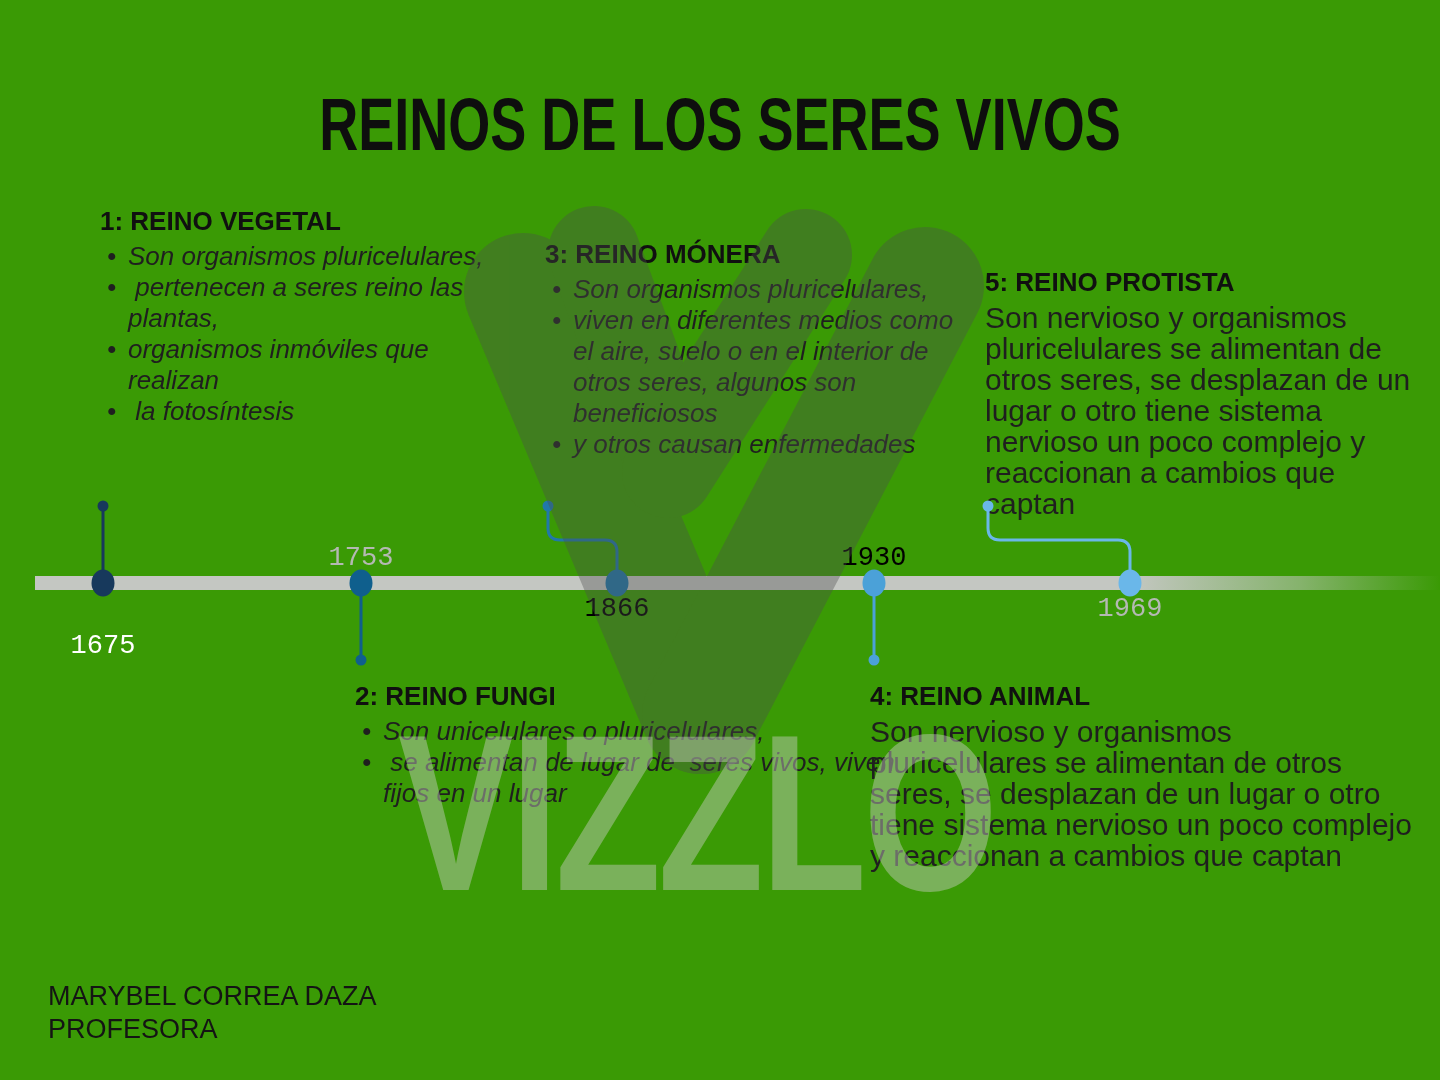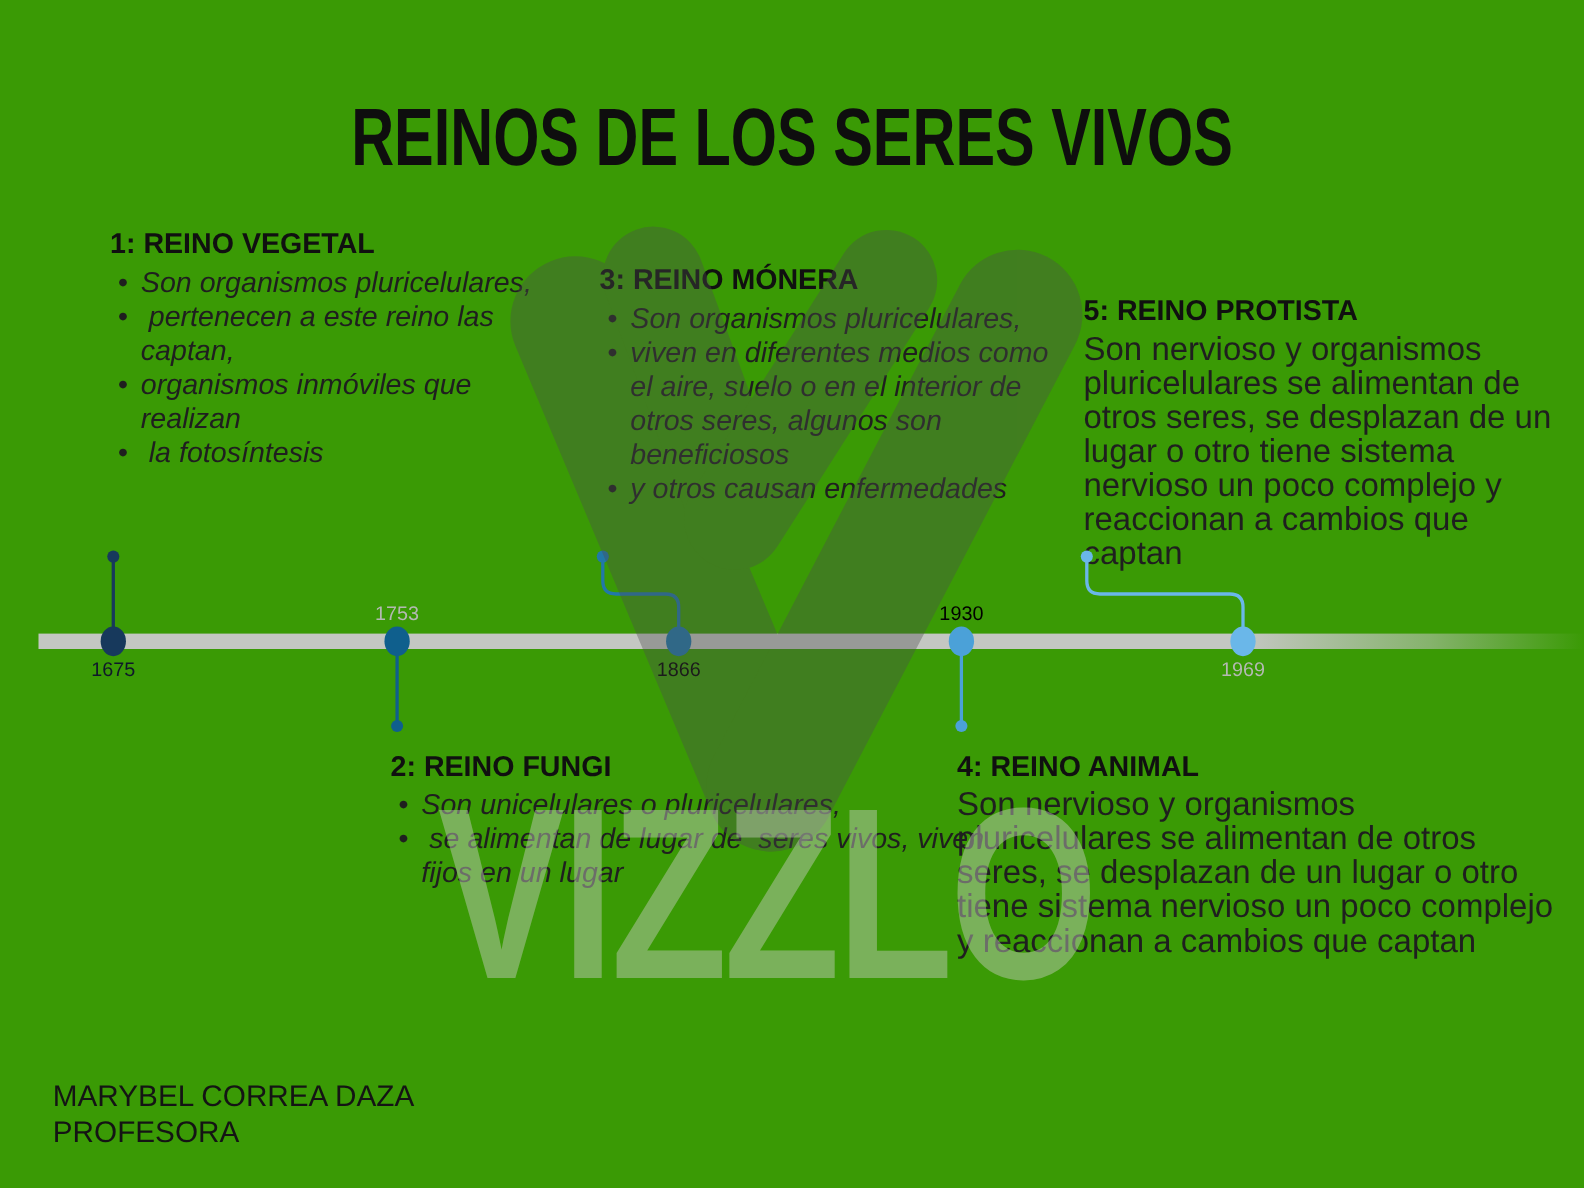--- a/index.html
+++ b/index.html
@@ -35,22 +35,22 @@
   #section-animal  {left:870px;top:681px;width:545px;}
 
   
   .timeline-bar{
     position:absolute;left:35px;top:576px;width:1405px;height:14px;
     background:linear-gradient(to right,#c4c7c2 0%,#c4c7c2 78%,rgba(196,199,194,0.55) 90%,rgba(196,199,194,0) 100%);
   }
   .timeline-svg{position:absolute;left:0;top:0;width:1440px;height:1080px;}
   .year{
     position:absolute;transform:translateX(-50%);
-    font-family:Liberation Sans, sans-serif;
-    font-size:18px;line-height:32px;color:#b4b9b3;
+    font-family:Liberation Mono, monospace;
+    font-size:27px;line-height:32px;color:#b4b9b3;
   }
   #year-1675{left:103px;top:593px;}
   #year-1753{left:361px;top:542px;}
   #year-1866{left:617px;top:593px;}
   #year-1930{left:874px;top:542px;}
   #year-1969{left:1130px;top:593px;}
 
   
   .footer{position:absolute;left:48px;top:980px;color:#141414;font-size:27px;line-height:33px;}
 
@@ -68,21 +68,21 @@
 <body style="background: rgb(58, 154, 5);">
 
 <div class="stage">
 
   <div class="title" style="color: rgb(14, 14, 14);">REINOS DE LOS SERES VIVOS</div>
 
   <div class="section" id="section-vegetal">
     <div class="heading">1: REINO VEGETAL</div>
     <ul>
         <li>Son organismos pluricelulares,</li>
-        <li> pertenecen a este reino las captan,</li>
+        <li> pertenecen a seres reino las plantas,</li>
         <li>organismos inmóviles que realizan</li>
         <li> la fotosíntesis</li>
       </ul>
   </div>
 
   <div class="section" id="section-monera">
     <div class="heading">3: REINO MÓNERA</div>
     <ul>
         <li>Son organismos pluricelulares,</li>
         <li>viven en diferentes medios como el aire, suelo o en el interior de otros seres, algunos son beneficiosos</li>
@@ -136,21 +136,21 @@
       <ellipse cx="874" cy="583" rx="11.5" ry="13.5" fill="#4ba1d8"></ellipse>
     </g>
 
     <g>
       <path d="M988 510 L988 528 Q988 540 1000 540 L1118 540 Q1130 540 1130 552 L1130 580" fill="none" stroke-width="3" stroke="#6ab7e9"></path>
       <circle cx="988" cy="506" r="5.5" fill="#6ab7e9"></circle>
       <ellipse cx="1130" cy="583" rx="11.5" ry="13.5" fill="#6ab7e9"></ellipse>
     </g>
   </svg>
 
-  <div class="year" id="year-1675" style="color: #0f172a;">1675</div>
+  <div class="year" id="year-1675" style="color: #ffffff; margin-top: 37px;">1675</div>
   <div class="year" id="year-1753" style="color: rgb(180, 185, 179);">1753</div>
   <div class="year" id="year-1866" style="color: #000000;">1866</div>
   <div class="year" id="year-1930" style="color: #000000;">1930</div>
   <div class="year" id="year-1969" style="color: rgb(180, 185, 179);">1969</div>
 
   <div class="footer">
     <div>MARYBEL CORREA DAZA</div>
     <div>PROFESORA</div>
   </div>
 

